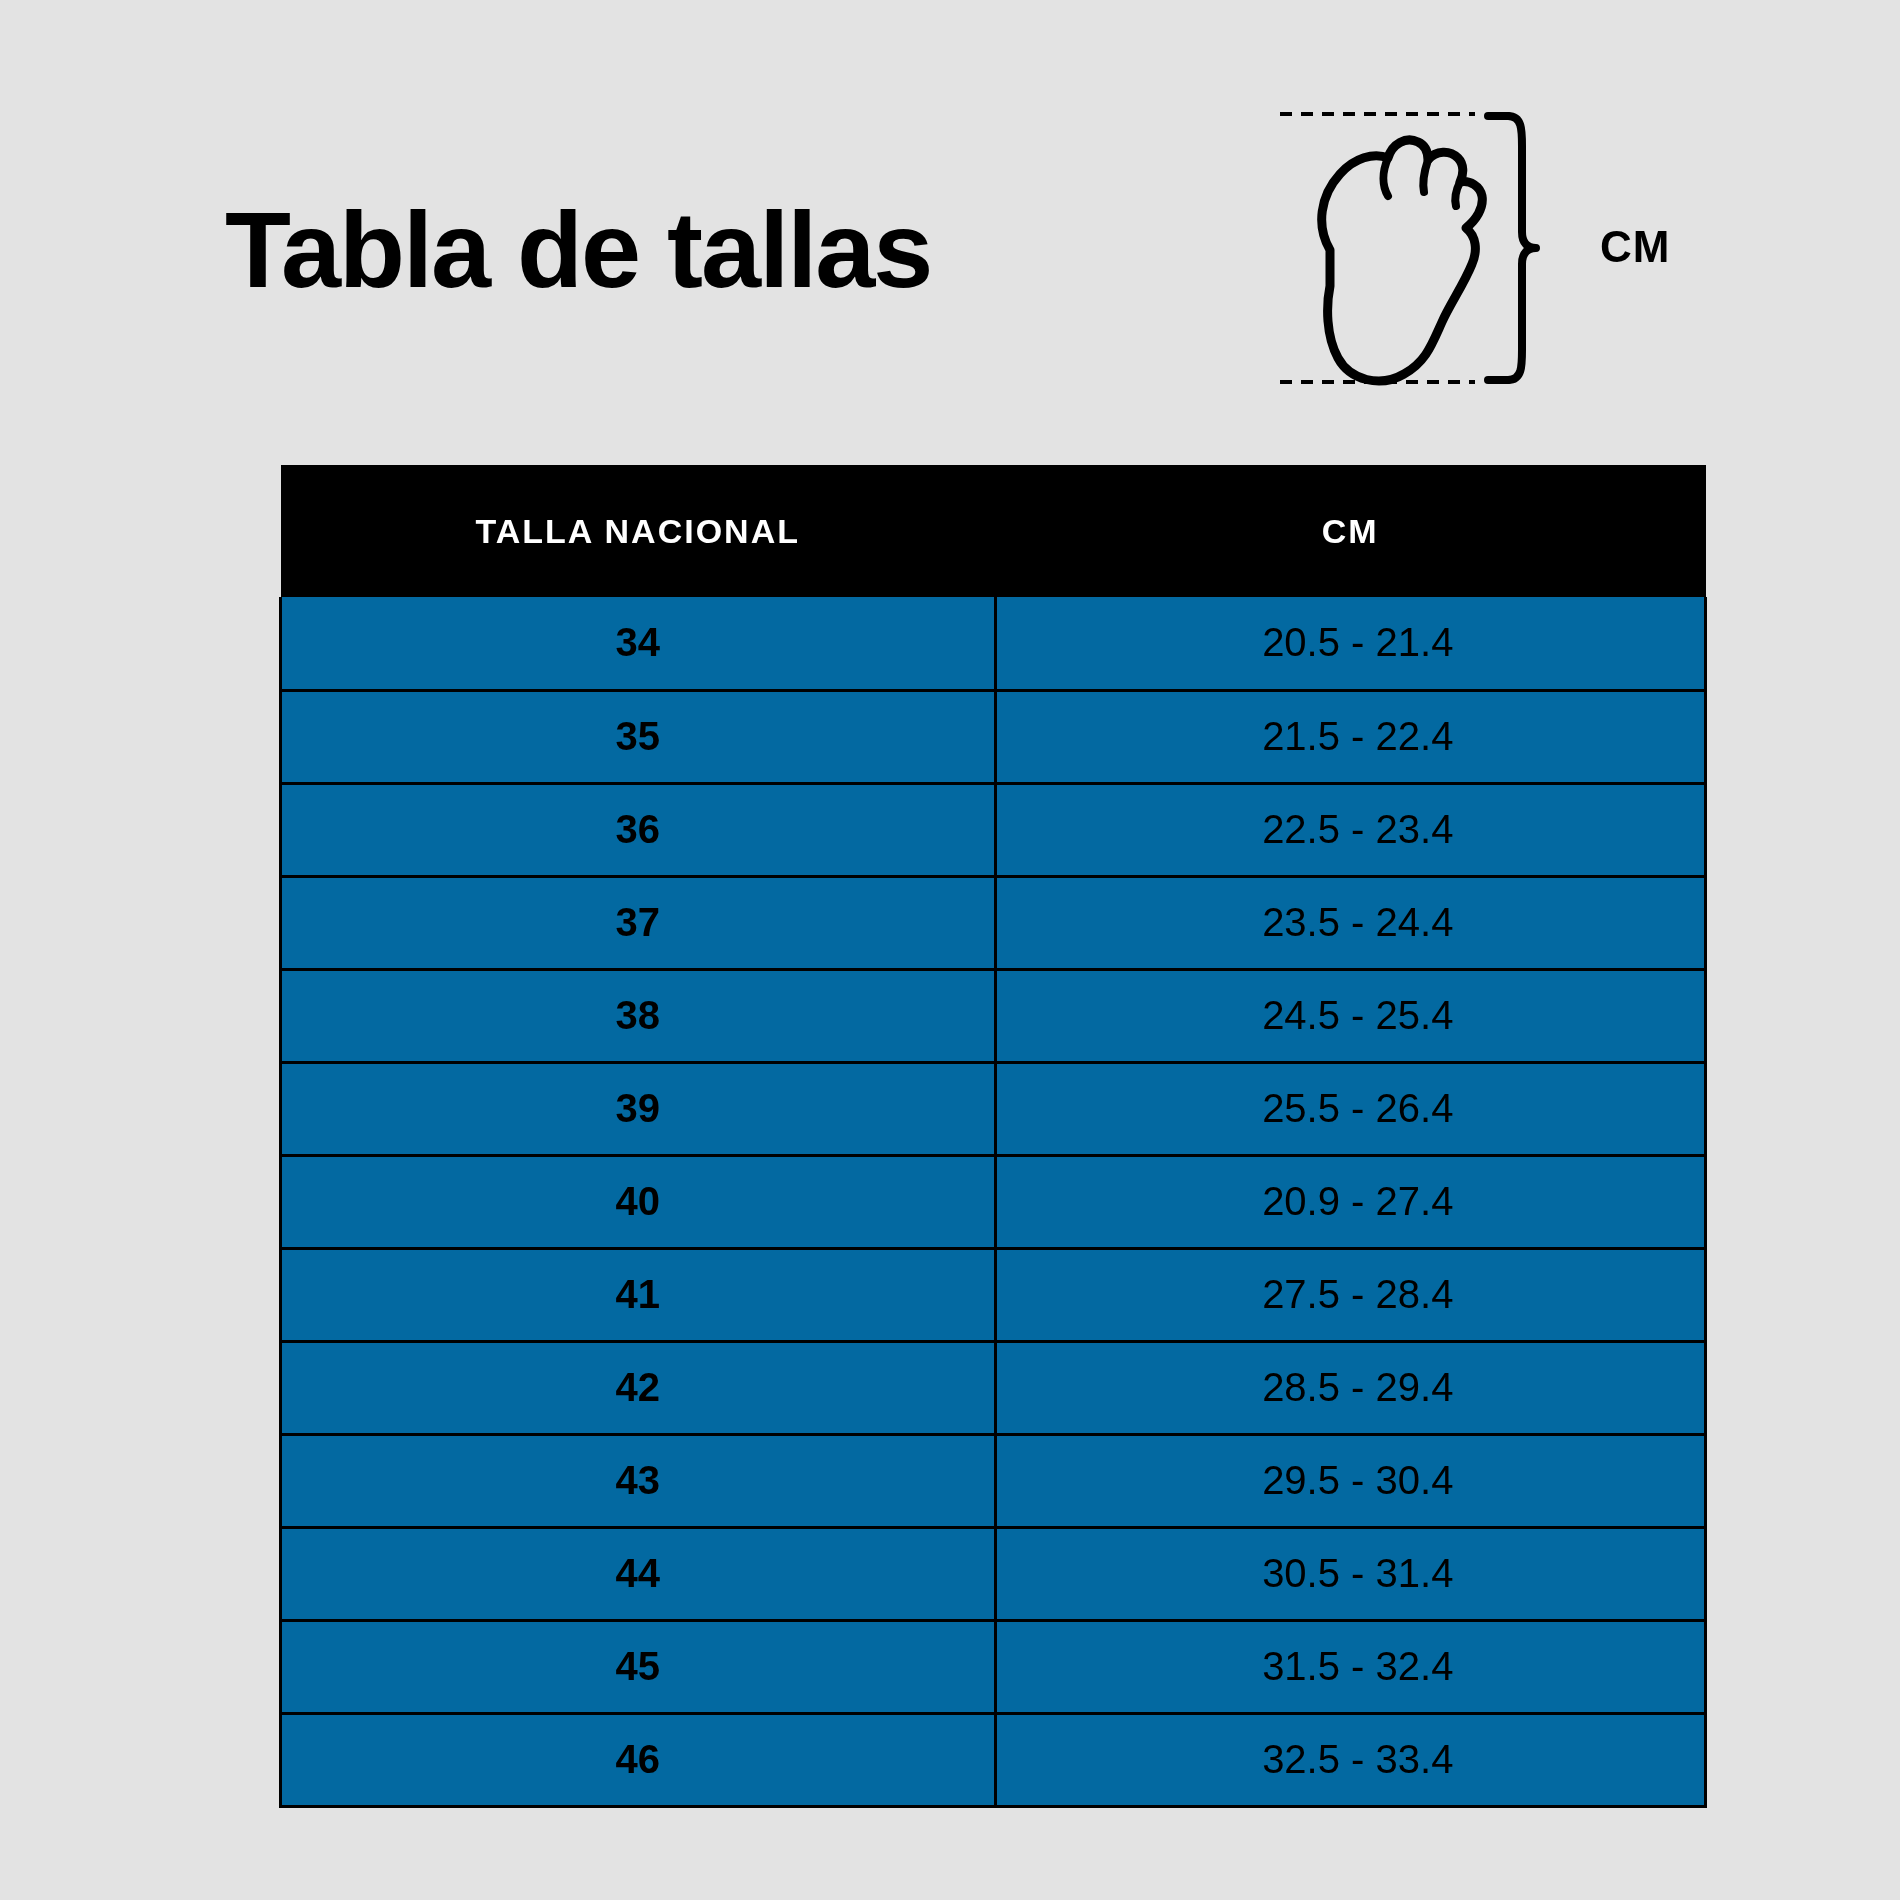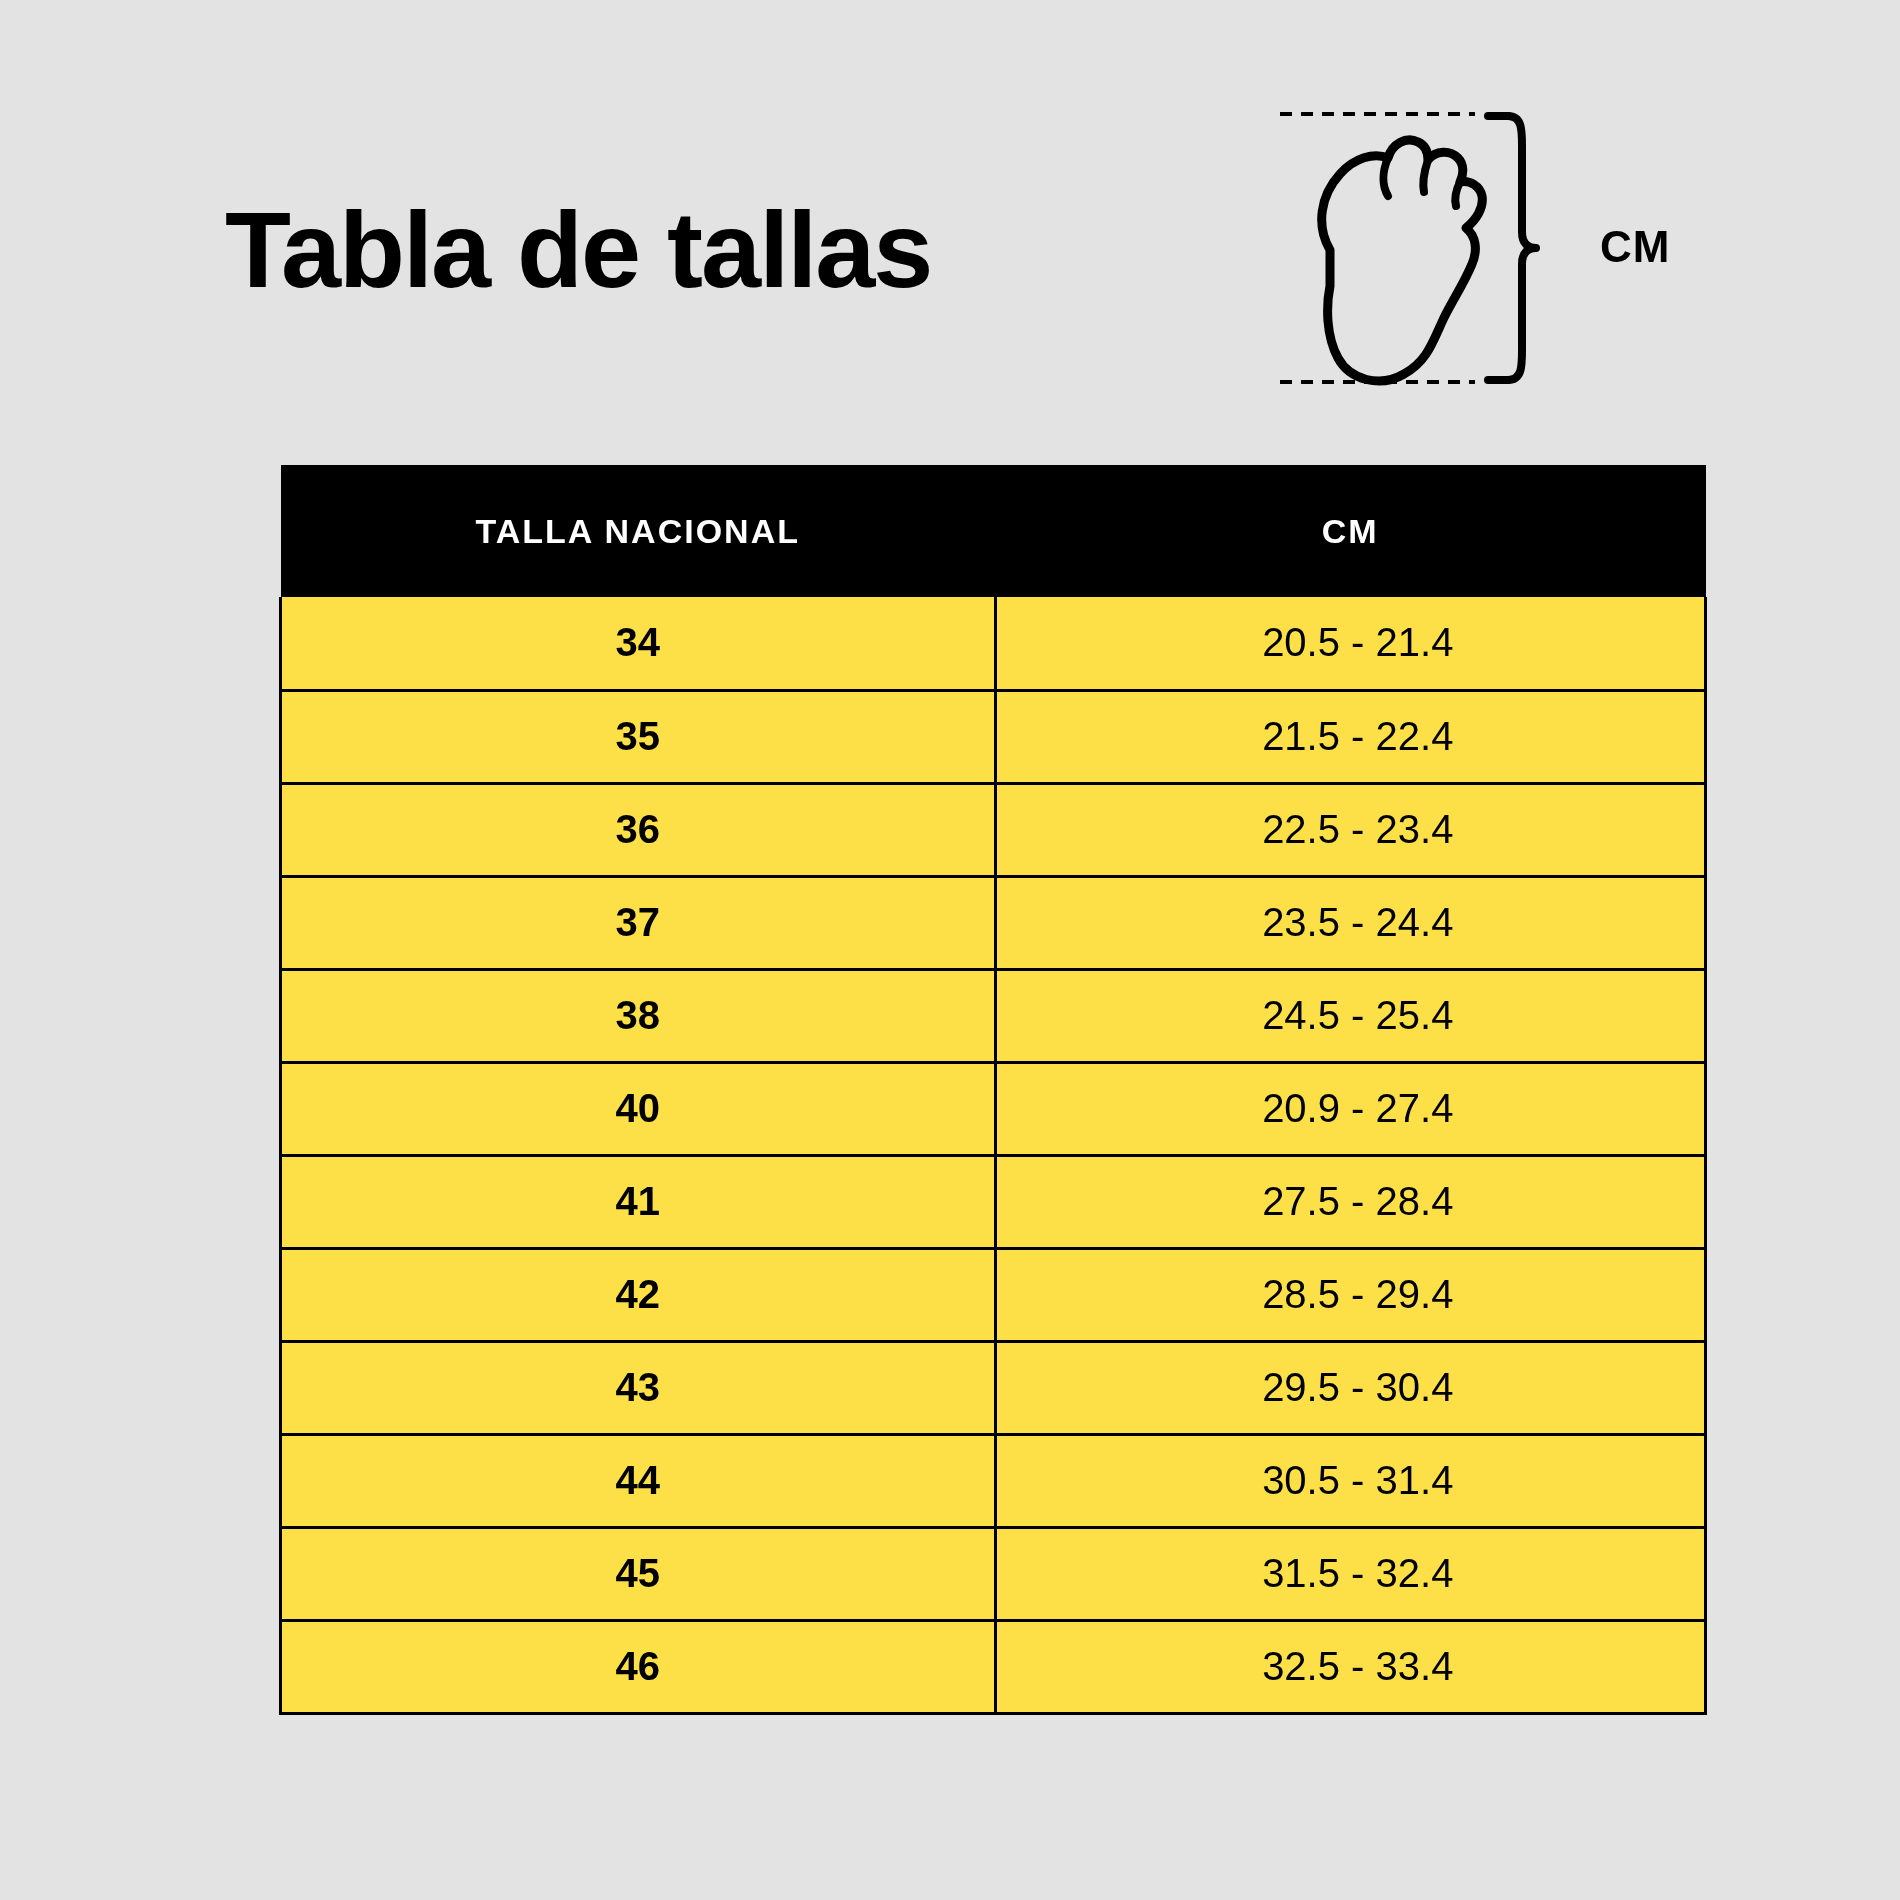--- a/index.html
+++ b/index.html
@@ -83,21 +83,21 @@
     letter-spacing: 2px;
     height: 130px;
     vertical-align: middle;
     text-align: center;
     border: none;
   }
   table.size-table thead th.col-left {
     width: 50%;
   }
   table.size-table tbody td {
-    background: #fde047;
+    background: #0369a1;
     height: 93px;
     text-align: center;
     vertical-align: middle;
     border-bottom: 3px solid #000000;
     border-left: 3px solid #000000;
     border-right: 3px solid #000000;
     color: #000000;
     box-sizing: border-box;
   }
   table.size-table tbody tr:first-child td {
@@ -170,20 +170,24 @@
           </tr>
           <tr>
             <td class="size-cell">37</td>
             <td class="cm-cell">23.5 - 24.4</td>
           </tr>
           <tr>
             <td class="size-cell">38</td>
             <td class="cm-cell">24.5 - 25.4</td>
           </tr>
           <tr>
+            <td class="size-cell">39</td>
+            <td class="cm-cell">25.5 - 26.4</td>
+          </tr>
+          <tr>
             <td class="size-cell">40</td>
             <td class="cm-cell">20.9 - 27.4</td>
           </tr>
           <tr>
             <td class="size-cell">41</td>
             <td class="cm-cell">27.5 - 28.4</td>
           </tr>
           <tr>
             <td class="size-cell">42</td>
             <td class="cm-cell">28.5 - 29.4</td>

